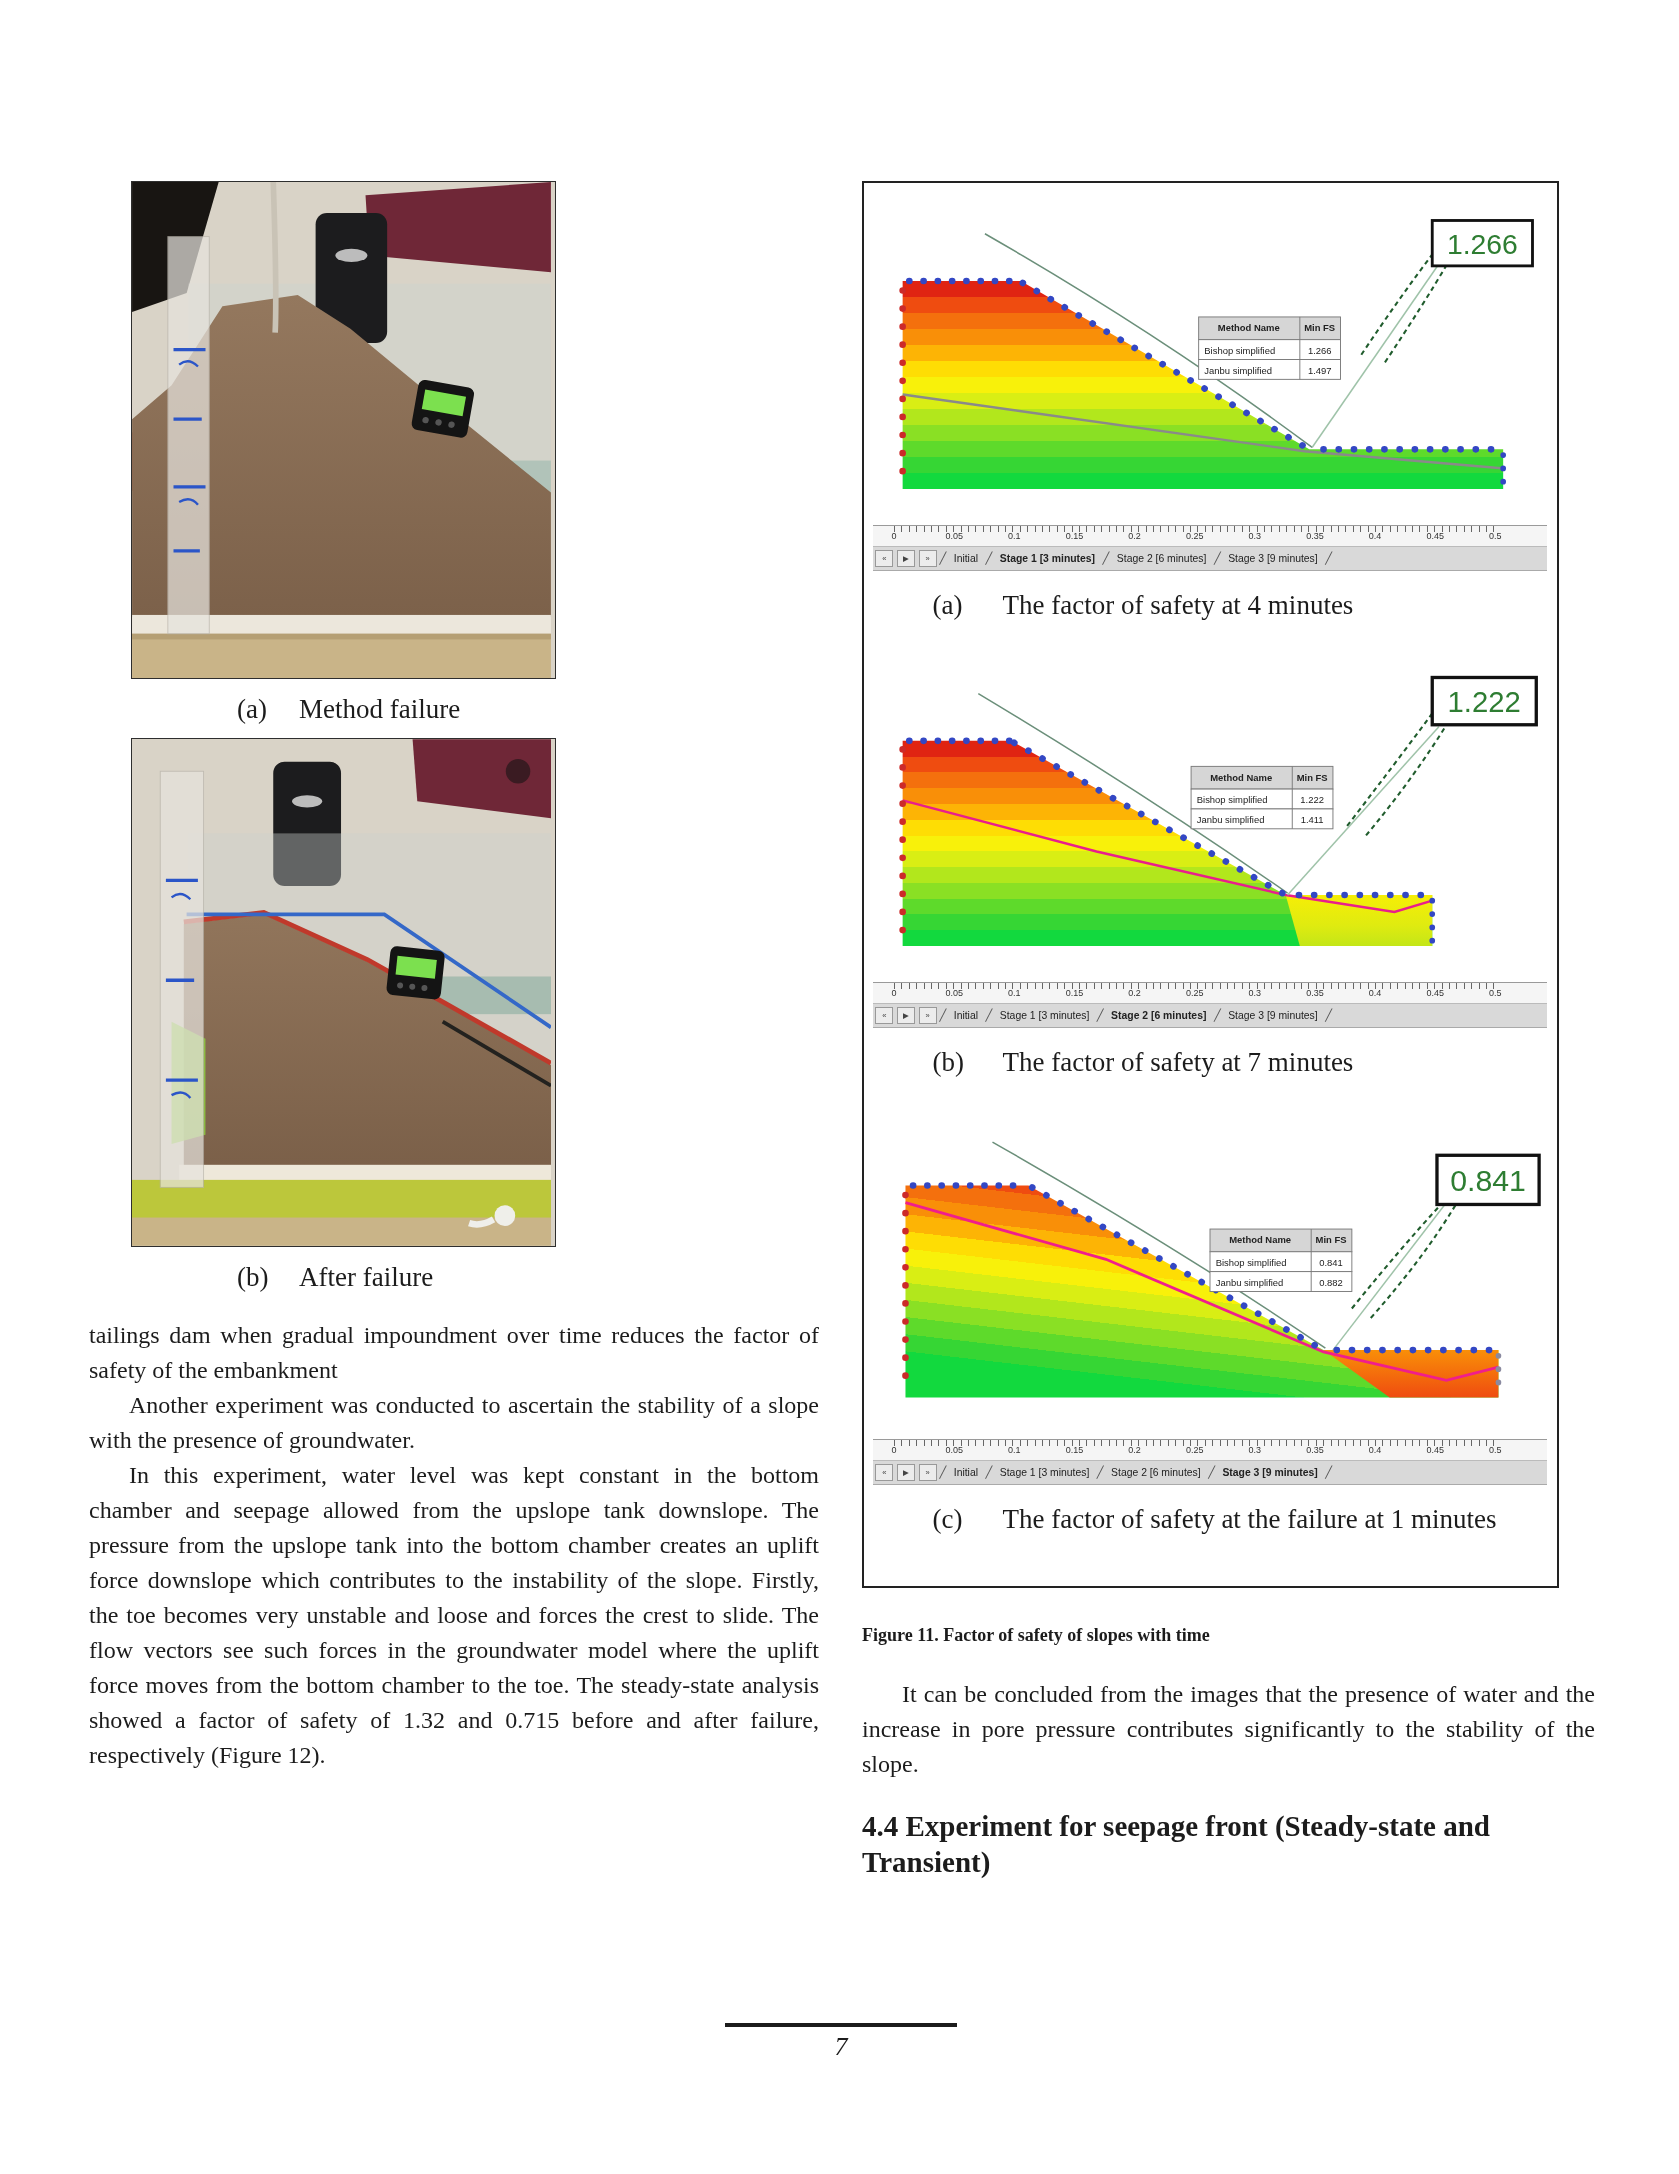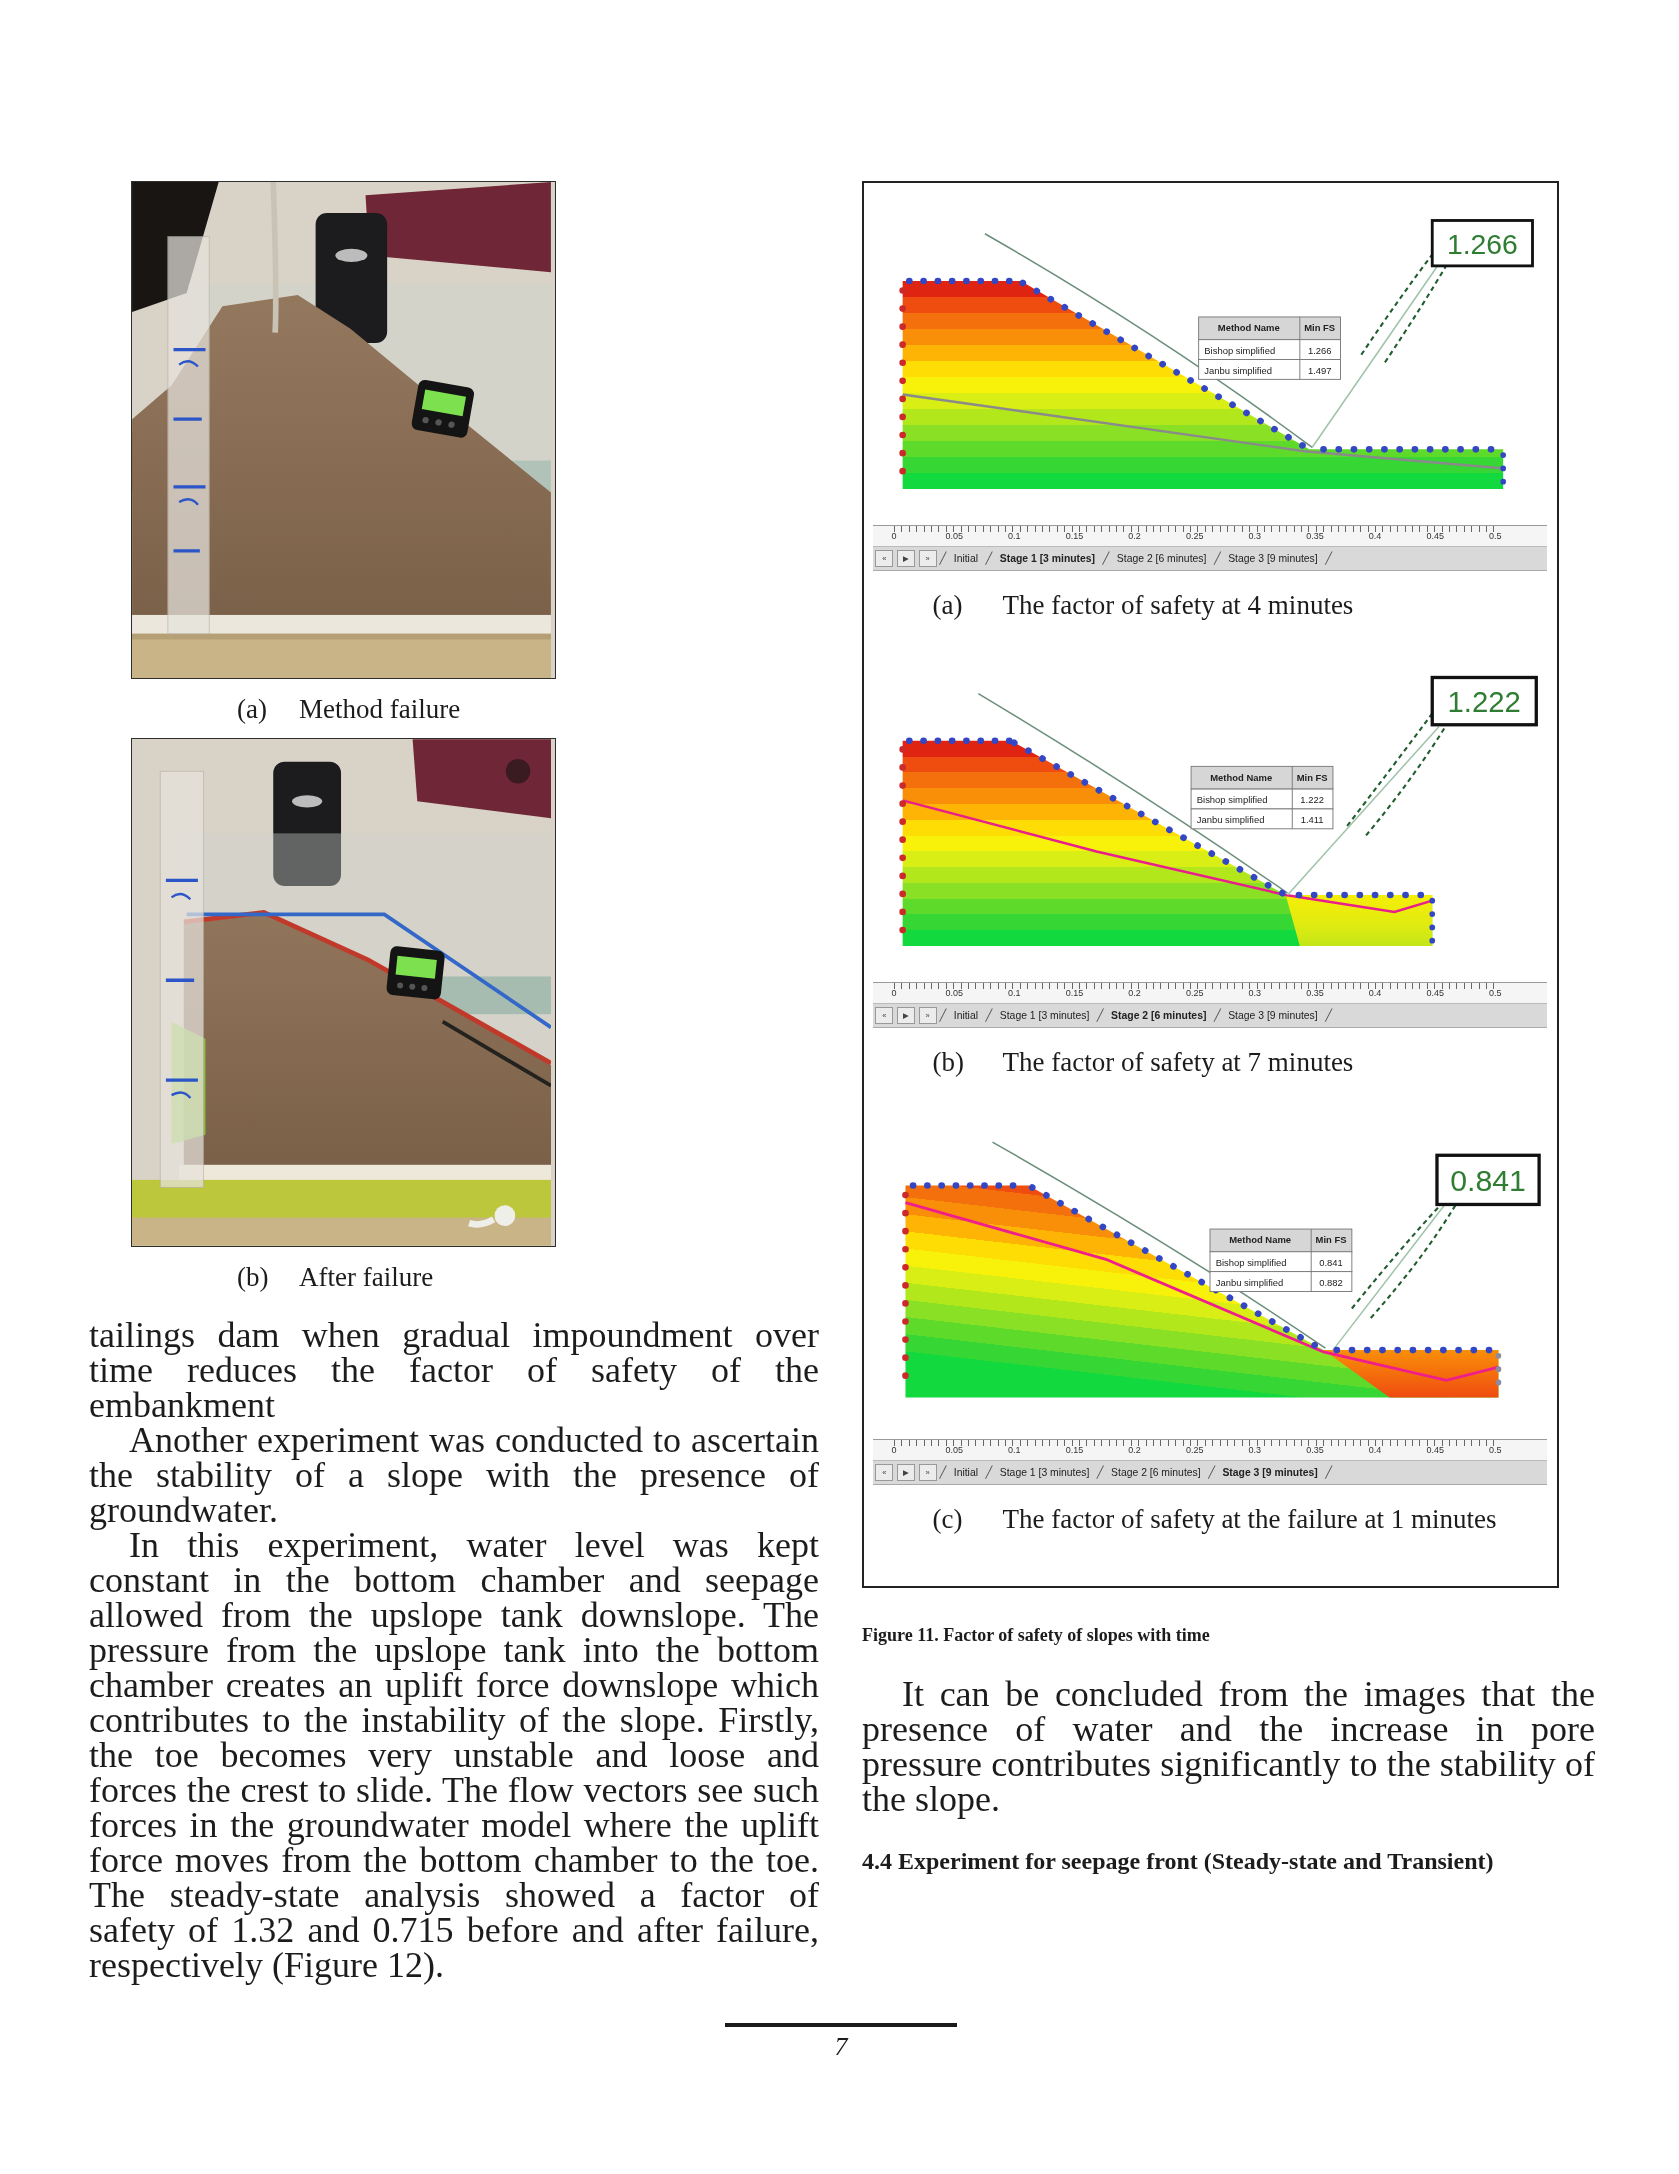--- a/index.html
+++ b/index.html
@@ -11,24 +11,24 @@
   .col-right{position:absolute;left:862px;top:181px;width:733px;}
 
   
   .photo-wrap{margin-left:42px;width:423px;border:1.9px solid #2e2e2e;background:#d9d3c7;}
   .photo-wrap svg{display:block;}
   .photo-cap{margin:15px 0 13px 148px;font-size:27px;display:flex;}
   .photo-cap .let{width:62px;}
   .figcap{margin-top:32px;font-weight:bold;font-size:26px;line-height:34px;text-align:left;}
 
   
-  .para{font-size:36px;line-height:35px;text-align:justify;margin:0;}
+  .para{font-size:24px;line-height:35px;text-align:justify;margin:0;}
   .para.indent{text-indent:40px;}
   .lead-space{margin-top:24.5px;}
-  .head44{font-weight:bold;font-size:24px;line-height:36px;margin-top:26px;margin-bottom:19px;}
+  .head44{font-weight:bold;font-size:29px;line-height:36px;margin-top:26px;margin-bottom:19px;}
 
   
   .fig11-box{width:697px;height:1407px;border:2.8px solid #222;box-sizing:border-box;
              padding:11.3px 8.5px 0 8.5px;background:#fff;}
   .subfig{height:457px;}
   .subfig svg{display:block;width:674px;height:331px;}
   .ruler{position:relative;width:674px;height:20px;background:#f5f5f5;
          border-top:0.9px solid #9a9a9a;border-bottom:0.9px solid #bbb;}
   .ruler::before{content:"";position:absolute;left:3.2%;right:7.6%;top:0;height:5.6px;
          background:repeating-linear-gradient(90deg,#666 0 0.9px,transparent 0.9px 7.4px);}

